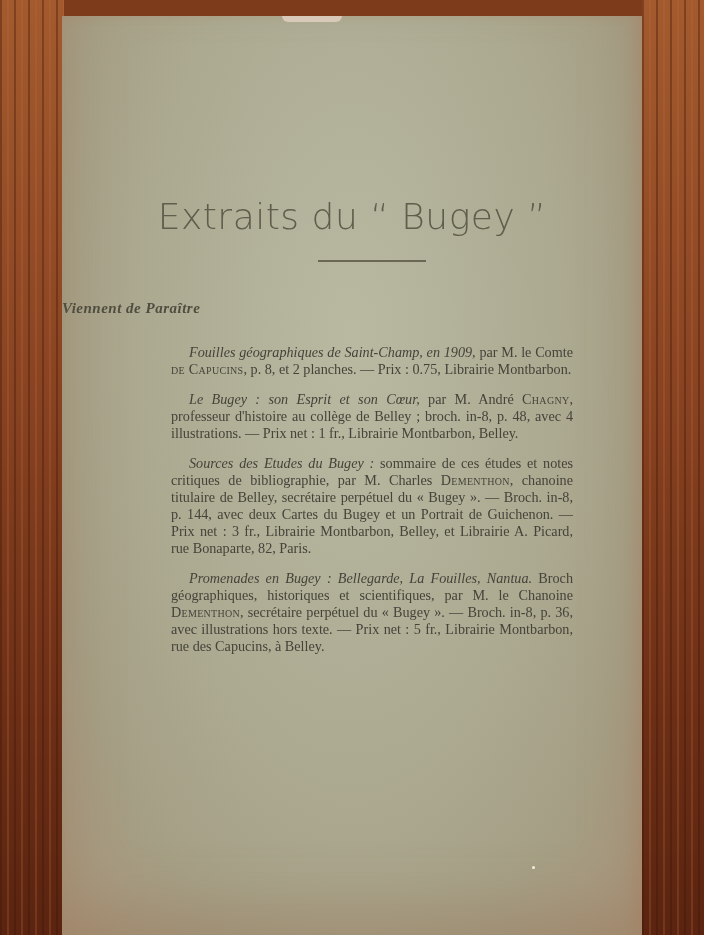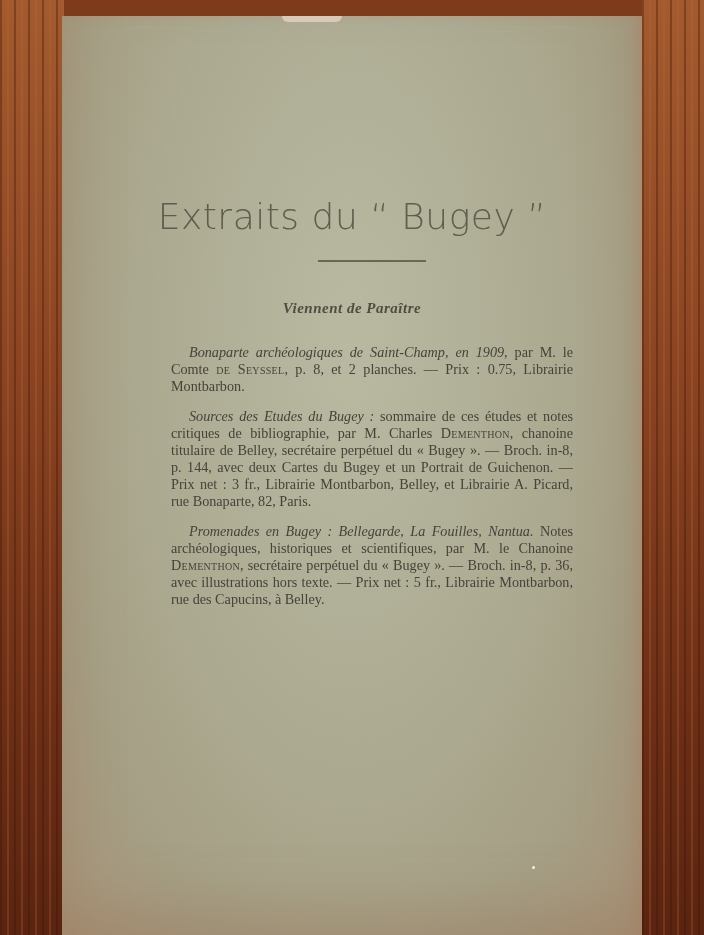--- a/index.html
+++ b/index.html
@@ -23,21 +23,21 @@
   }
   .title {
     position: absolute; left: 0; right: 0; top: 180px; text-align: center;
     font-family: "DejaVu Sans", sans-serif; font-size: 36px; font-weight: 300;
     color: #5f5d4c; letter-spacing: 0.5px;
   }
   .rule {
     position: absolute; left: 256px; width: 108px; top: 244px; height: 2px; background: #6a6754;
   }
   .subtitle {
-    position: absolute; left: 0; right: 0; top: 284px; text-align: center;
+    position: absolute; left: 0; right: 0; top: 284px; text-align: left;
     font-family: "Liberation Serif", serif; font-style: italic; font-weight: bold;
     font-size: 15px; color: #4f4d40; letter-spacing: 0.5px;
   }
   .entries {
     position: absolute; left: 109px; top: 328px; width: 402px;
     font-family: "Liberation Serif", serif; font-size: 14.2px; line-height: 17px;
     color: #45433a; text-align: justify;
   }
   .entry { margin: 0 0 13px 0; text-indent: 18px; }
   .entry .it { font-style: italic; }
@@ -52,23 +52,26 @@
 <div class="wood right"></div>
 
 <div class="page">
   <div class="chip"></div>
   <div class="title">Extraits du “ Bugey ”</div>
   <div class="rule"></div>
   <div class="subtitle">Viennent de Paraître</div>
 
   <div class="entries">
     <p class="entry">
-      <span class="it">Bonaparte archéologiques de Saint-Champ, en 1909,</span><span> par M. le Comte </span><span class="sc">de Seyssel</span><span>, p. 8, et 2 planches. — Prix : 0.75, Librairie Montbarbon.</span>
+      <span class="it">Fouilles géographiques de Saint-Champ, en 1909,</span><span> par M. le Comte </span><span class="sc">de Capucins</span><span>, p. 8, et 2 planches. — Prix : 0.75, Librairie Montbarbon.</span>
+    </p>
+    <p class="entry">
+      <span class="it">Le Bugey : son Esprit et son Cœur,</span><span> par M. André </span><span class="sc">Chagny</span><span>, professeur d'histoire au collège de Belley ; broch. in-8, p. 48, avec 4 illustrations. — Prix net : 1 fr., Librairie Montbarbon, Belley.</span>
     </p>
     <p class="entry">
       <span class="it">Sources des Etudes du Bugey :</span><span> sommaire de ces études et notes critiques de bibliographie, par M. Charles </span><span class="sc">Dementhon</span><span>, chanoine titulaire de Belley, secrétaire perpétuel du « Bugey ». — Broch. in-8, p. 144, avec deux Cartes du Bugey et un Portrait de Guichenon. — Prix net : 3 fr., Librairie Montbarbon, Belley, et Librairie A. Picard, rue Bonaparte, 82, Paris.</span>
     </p>
     <p class="entry">
-      <span class="it">Promenades en Bugey : Bellegarde, La Fouilles, Nantua.</span><span> Notes archéologiques, historiques et scientifiques, par M. le Chanoine </span><span class="sc">Dementhon</span><span>, secrétaire perpétuel du « Bugey ». — Broch. in-8, p. 36, avec illustrations hors texte. — Prix net : 5 fr., Librairie Montbarbon, rue des Capucins, à Belley.</span>
+      <span class="it">Promenades en Bugey : Bellegarde, La Fouilles, Nantua.</span><span> Broch géographiques, historiques et scientifiques, par M. le Chanoine </span><span class="sc">Dementhon</span><span>, secrétaire perpétuel du « Bugey ». — Broch. in-8, p. 36, avec illustrations hors texte. — Prix net : 5 fr., Librairie Montbarbon, rue des Capucins, à Belley.</span>
     </p>
   </div>
   <div class="spot"></div>
 </div>
 
 </body></html>

